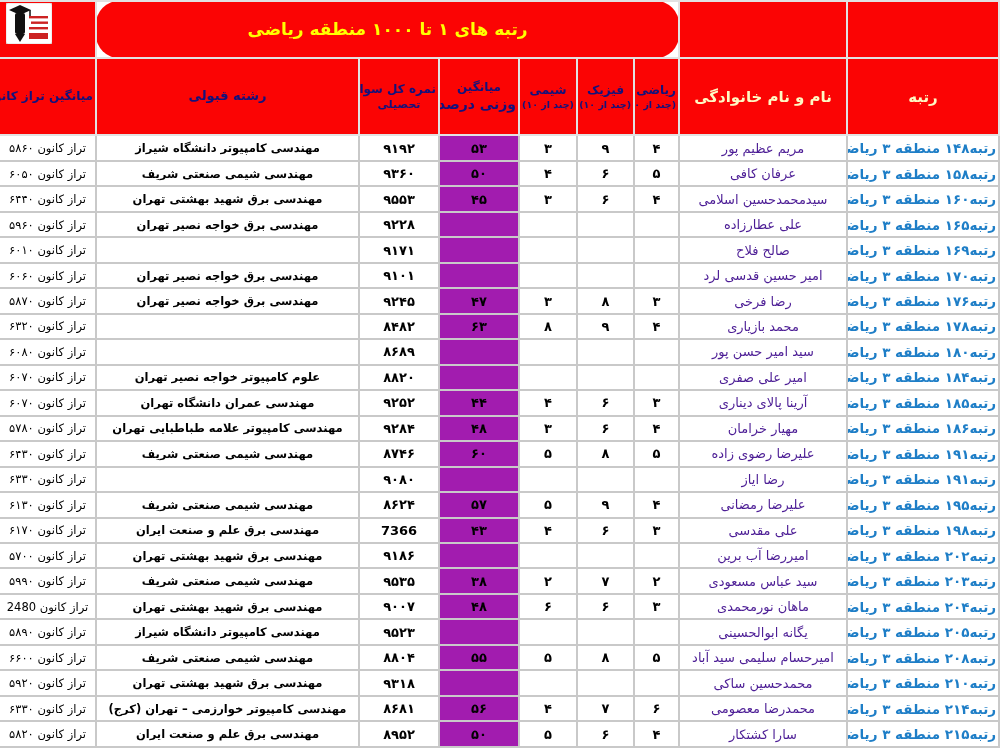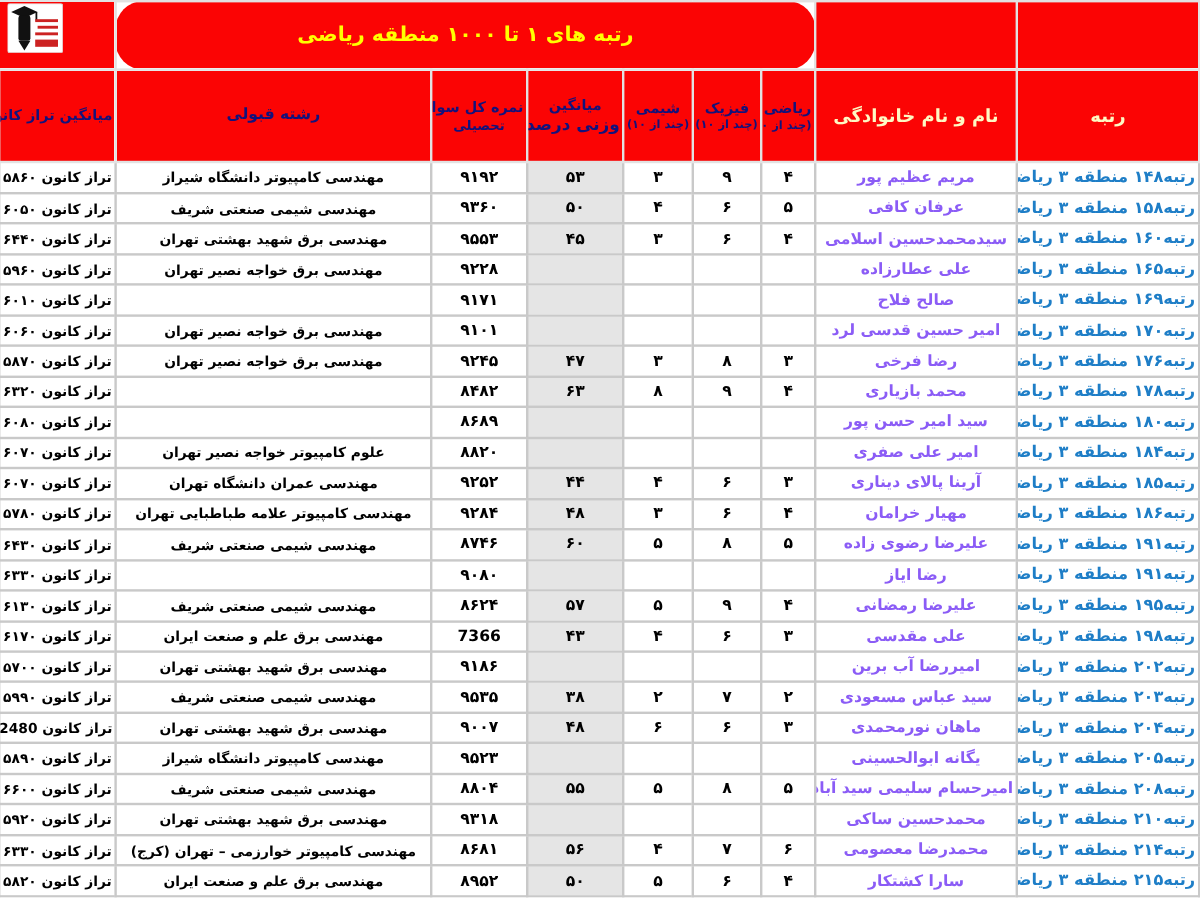--- a/index.html
+++ b/index.html
@@ -13,25 +13,25 @@
   tr.title-row{height:40px;}
   tr.colhead-row{height:55px;}
   .main-title{color:#ffff00;font-weight:bold;font-size:17px;border-radius:23px;}
   .head-navy{color:#12127c;font-weight:bold;font-size:12px;line-height:1.25;}
   .head-navy .sub{font-size:9.5px;display:block;margin-top:1px;}
   .head-white{color:#fef9c3;font-weight:bold;font-size:15px;}
   .logo-cell{position:relative;}
   .logo-box{position:absolute;left:6px;top:1px;width:46px;height:41px;}
   
   td.c-rank{color:#1e7ec7;font-weight:bold;font-size:13.5px;}
-  td.c-name{color:#8b5cf6;font-weight:bold;font-size:13px;}
+  td.c-name{color:#4c1d95;font-weight:normal;font-size:13px;}
   td.c-num{color:#000;font-weight:bold;font-size:13px;}
-  td.c-avg{background:#e5e5e5;color:#000;font-weight:bold;font-size:13px;}
+  td.c-avg{background:#a21caf;color:#000;font-weight:bold;font-size:13px;}
   td.c-major{color:#000;font-weight:bold;font-size:11.5px;}
-  td.c-taraz{color:#000;font-weight:bold;font-size:11.5px;}
+  td.c-taraz{color:#000;font-weight:normal;font-size:11.5px;}
 </style>
 </head>
 <body>
 
 <table>
   <colgroup>
     <col style="width:152px">
       <col style="width:168px">
       <col style="width:45px">
     <col style="width:57px">

